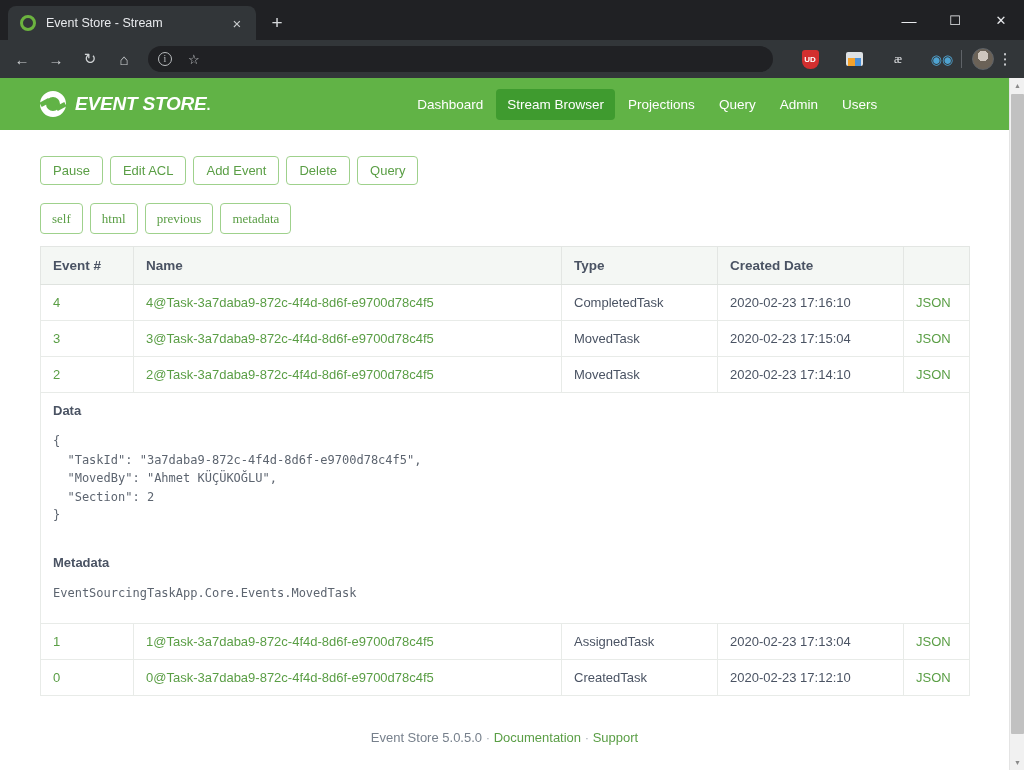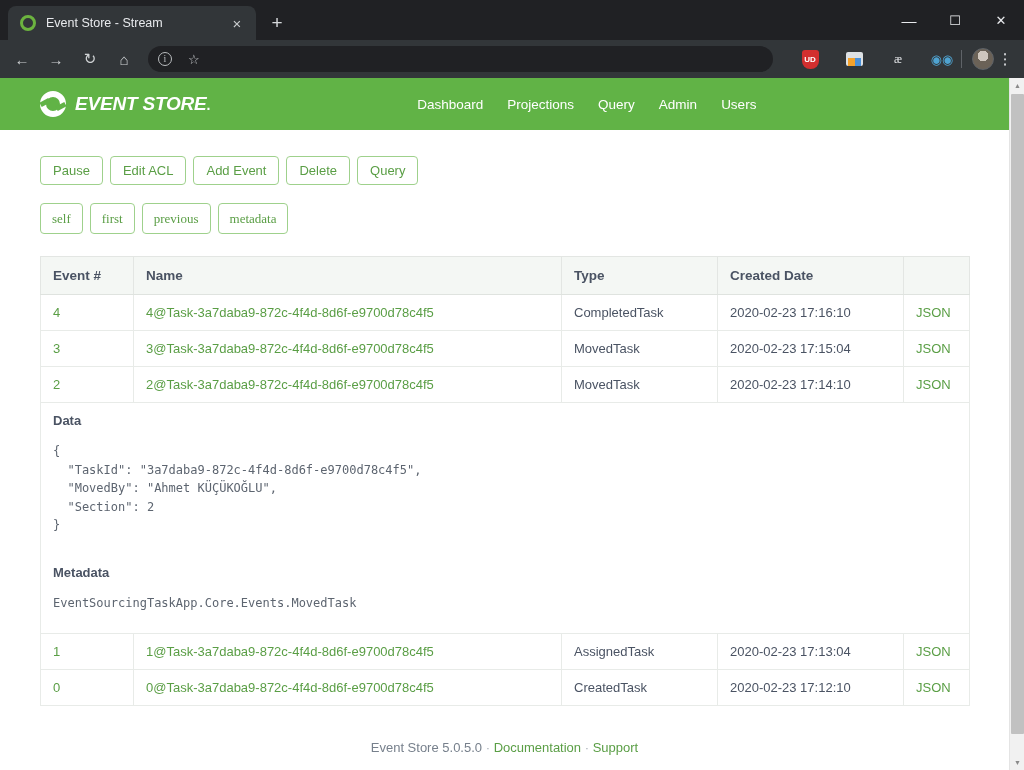--- a/index.html
+++ b/index.html
@@ -156,21 +156,21 @@
     border: 1px solid #9fd18c; background: #fff; color: #5a9e45;
     font-size: 13px; border-radius: 4px; padding: 7px 12px;
     margin-right: 7px; white-space: nowrap; line-height: 1;
     font-family: "Liberation Sans", sans-serif;
   }
   .linkrow { display: flex; align-items: center; margin-top: 18px; }
   .btn-sm { padding: 8px 11px; font-size: 13px; font-family: Liberation Serif, serif; }
 
   
   table.events {
-    width: 929px; border-collapse: collapse; margin-top: 22px;
+    width: 929px; border-collapse: collapse; margin-top: 12px;
     font-size: 13px; table-layout: fixed;
   }
   table.events th {
     background: #f4f7f4; color: #4a5363; font-weight: bold;
     text-align: left; padding: 11px 12px; font-size: 13.5px;
     border: 1px solid #e3e6e3; border-bottom-color:#dfe3df;
   }
   table.events td {
     padding: 10px 12px; border: 1px solid #e8ebe8;
     color: #4a5363; vertical-align: middle;
@@ -256,20 +256,21 @@
   <div class="viewport">
     <div class="page">
 
       <div class="esnav">
         <div class="brand">
           <div class="brand-mark"></div>
           <div class="brand-text"><span>EVENT STORE</span><span class="dot">.</span></div>
         </div>
         <div class="navlinks">
           <div class="navlink">Dashboard</div>
+          <div class="navlink active">Stream Browser</div>
           <div class="navlink">Projections</div>
           <div class="navlink">Query</div>
           <div class="navlink">Admin</div>
           <div class="navlink">Users</div>
 
         </div>
       </div>
 
       <div class="content">
 
@@ -277,21 +278,21 @@
           <button class="btn">Pause</button>
           <button class="btn">Edit ACL</button>
           <button class="btn">Add Event</button>
           <button class="btn">Delete</button>
           <button class="btn">Query</button>
 
         </div>
 
         <div class="linkrow">
           <button class="btn btn-sm">self</button>
-          <button class="btn btn-sm">first</button>
+          <button class="btn btn-sm">html</button>
           <button class="btn btn-sm">previous</button>
           <button class="btn btn-sm">metadata</button>
         </div>
 
         <table class="events">
           <colgroup>
             <col style="width:93px">
               <col style="width:428px">
               <col style="width:156px">
               <col style="width:186px">

